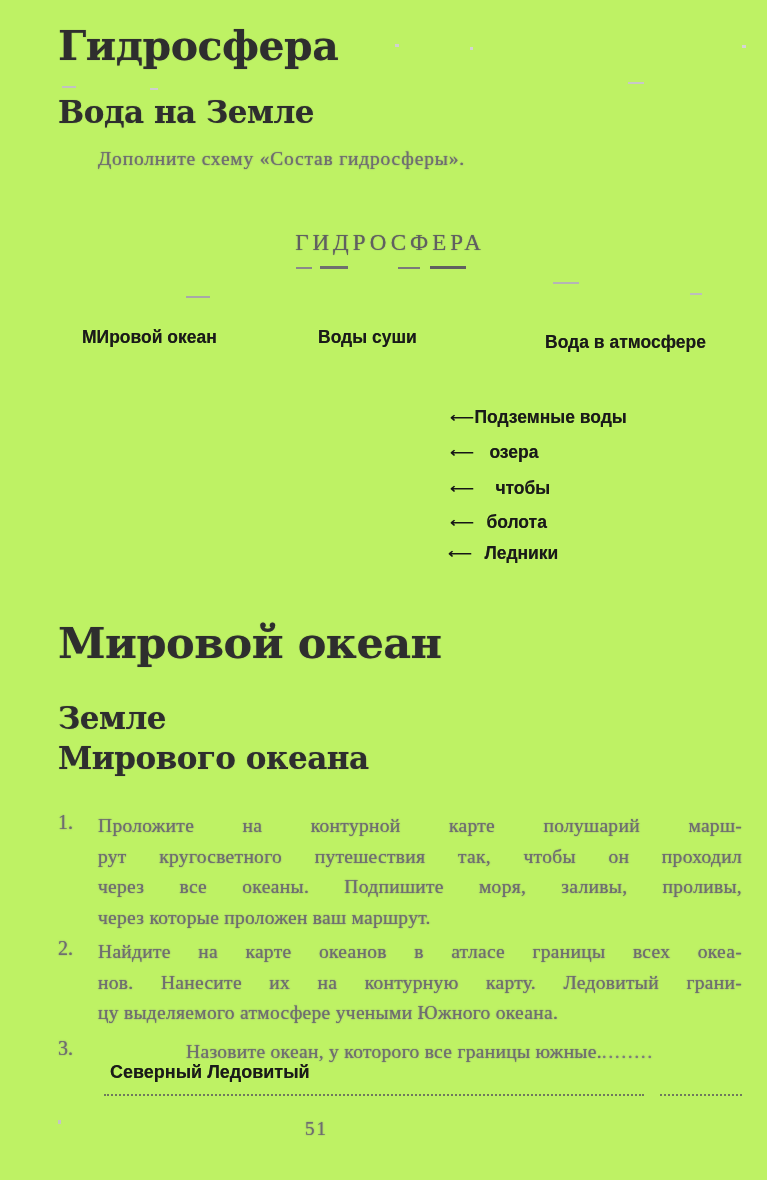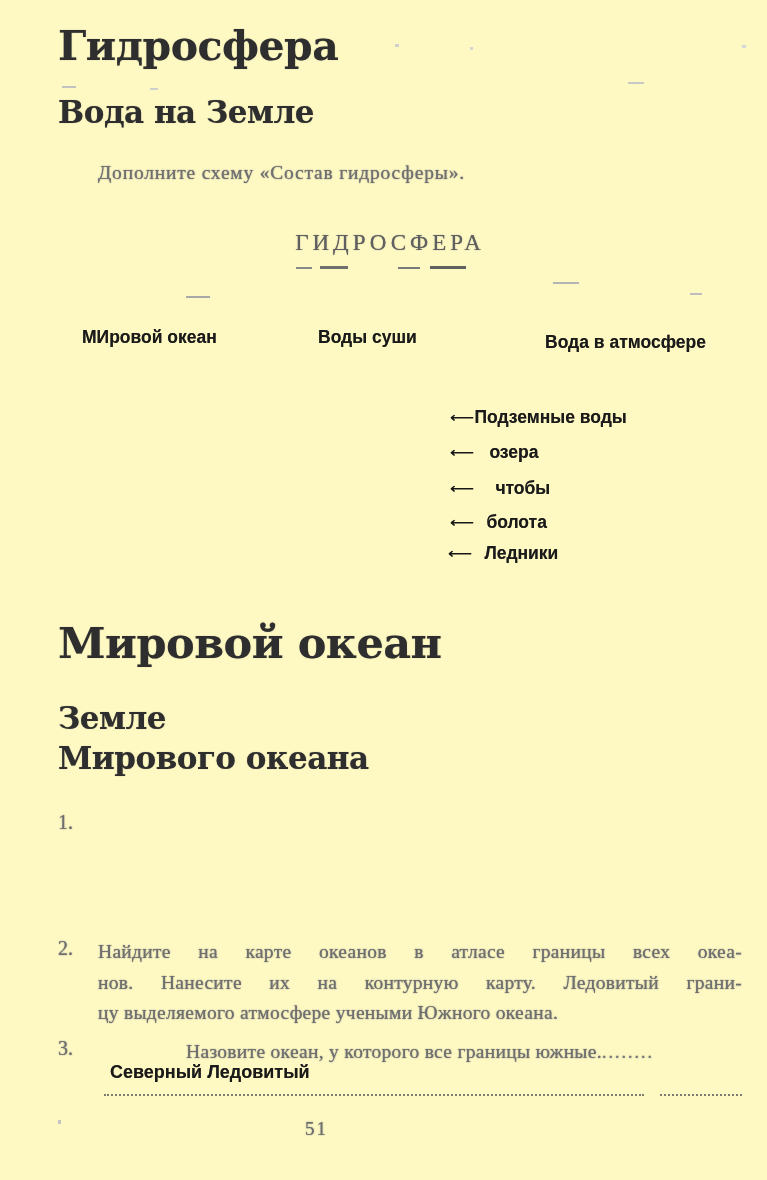--- a/index.html
+++ b/index.html
@@ -1,36 +1,36 @@
 <!DOCTYPE html>
 <html lang="ru"><head>
 <meta charset="utf-8">
 <style>
   * { margin:0; padding:0; box-sizing:border-box; }
   html,body { background:#e8e8e8; }
   .page {
     position:relative; width:767px; height:1180px; margin:0 auto;
-    background:#fef9c3; overflow:hidden;
+    background:#bef264; overflow:hidden;
     font-family:"Liberation Serif", serif;
   }
   
   .print {
     color:#6f6f6f;
     text-shadow:0 0 1px rgba(110,110,110,.9), 0 0 2px rgba(150,150,150,.45);
   }
   .heading {
     font-family:"DejaVu Serif", serif;
     font-weight:700; color:#2e2e2e;
     text-shadow:0 0 1px rgba(70,70,70,.55);
     letter-spacing:-0.5px;
   }
   .h1 { position:absolute; left:58px; top:22px; font-size:41px; }
   .h2 { position:absolute; left:58px; top:94px; font-size:31px; }
   .instruction {
-    position:absolute; left:98px; top:162px;
+    position:absolute; left:98px; top:148px;
     font-size:19.5px; letter-spacing:0.8px;
   }
   .diagram-root {
     position:absolute; left:290px; top:230px; width:200px;
     text-align:center; font-size:23px; letter-spacing:4px;
     color:#606060; text-shadow:0 0 1px rgba(100,100,100,.9);
     font-family:"Liberation Serif", serif;
   }
   
   .answer {
@@ -126,20 +126,26 @@
     <span class="answer" style="margin-left:12px;">Ледники</span>
   </div>
 
   <h1 class="ocean-h1 heading">Мировой океан</h1>
   <div class="ocean-h2 heading">
     <div>Земле</div>
     <div>Мирового океана</div>
   </div>
 
   <div class="task-num print" style="top:811px;">1.</div>
+  <div class="task-body print" style="top:811px;">
+    <div class="task-line">Проложите на контурной карте полушарий марш-</div>
+    <div class="task-line">рут кругосветного путешествия так, чтобы он проходил</div>
+    <div class="task-line">через все океаны. Подпишите моря, заливы, проливы,</div>
+    <div class="task-line last">через которые проложен ваш маршрут.</div>
+  </div>
 
   <div class="task-num print" style="top:937px;">2.</div>
   <div class="task-body print" style="top:937px;">
     <div class="task-line">Найдите на карте океанов в атласе границы всех океа-</div>
     <div class="task-line">нов. Нанесите их на контурную карту. Ледовитый грани-</div>
     <div class="task-line last">цу выделяемого атмосфере учеными Южного океана.</div>
   </div>
 
   <div class="task-num print" style="top:1037px;">3.</div>
   <div class="task-body print task3-line" style="top:1037px;">

